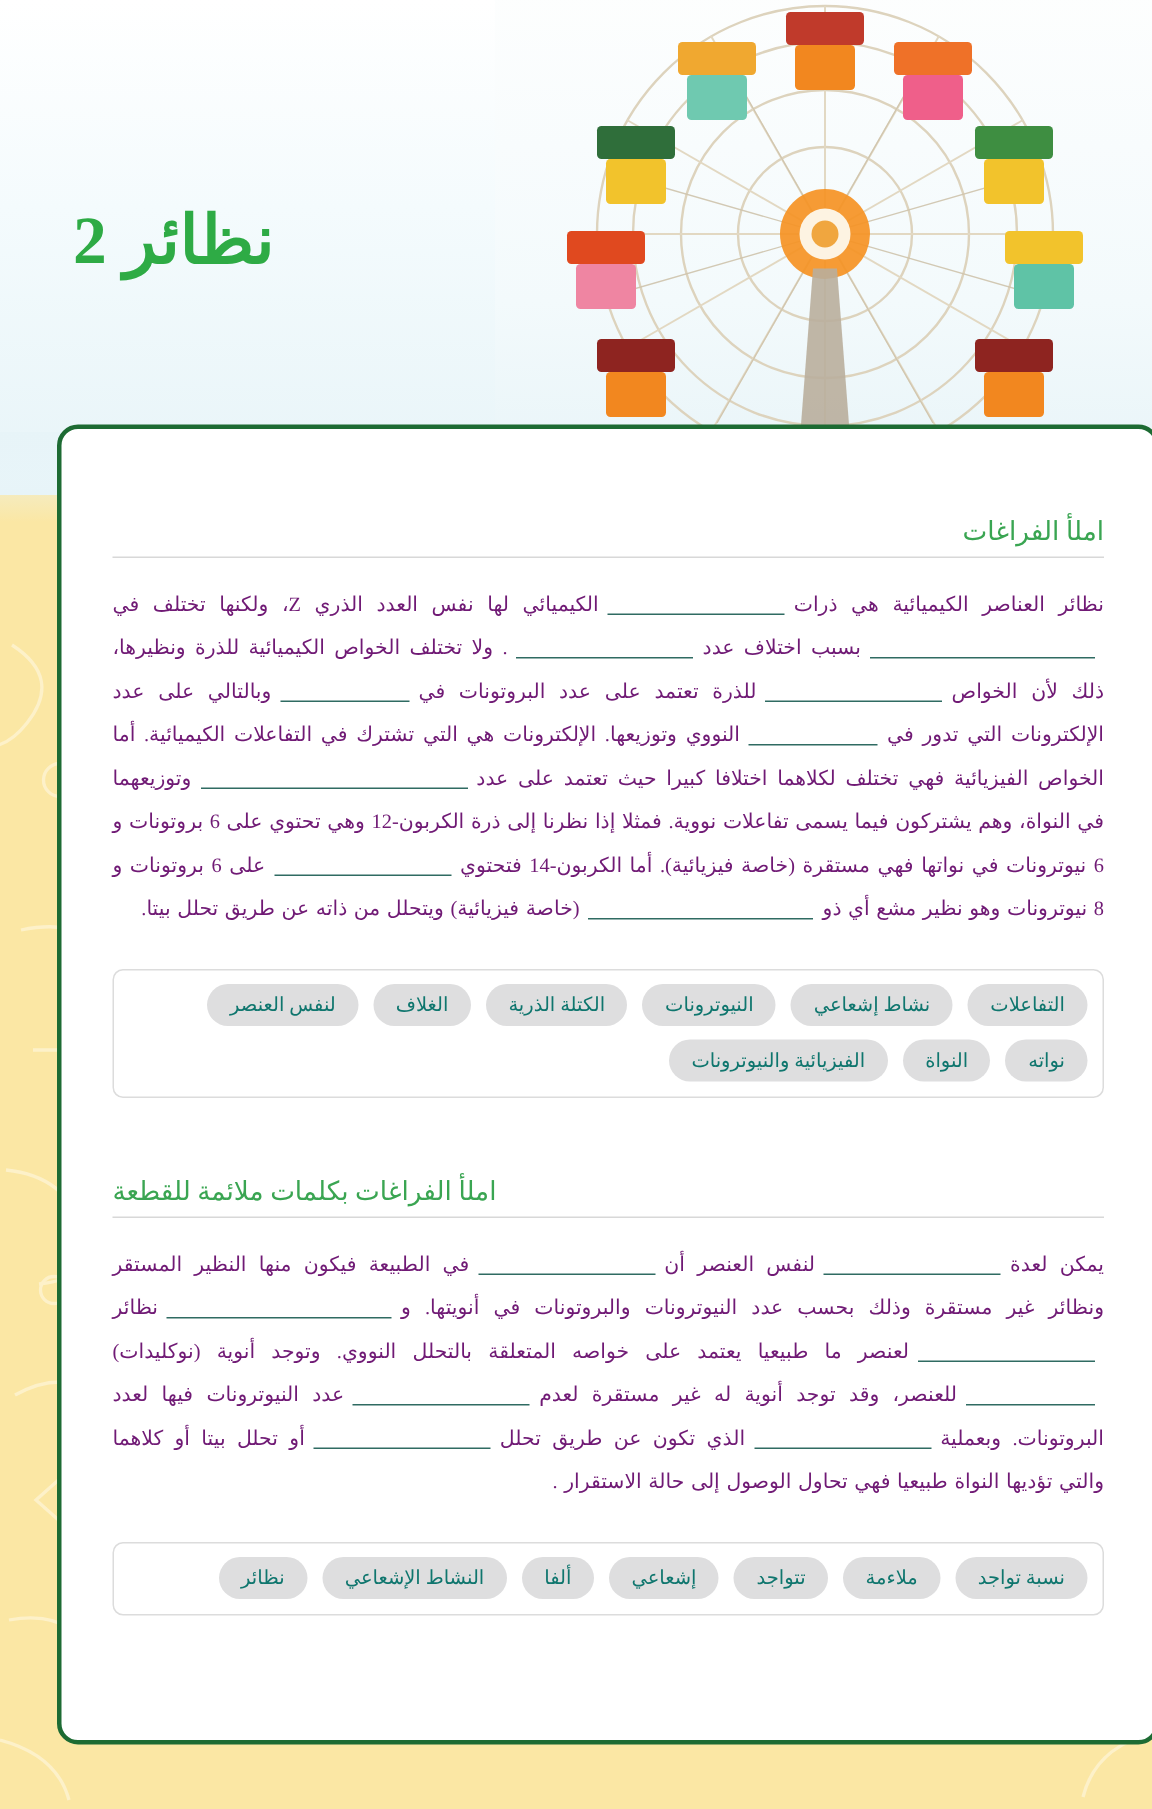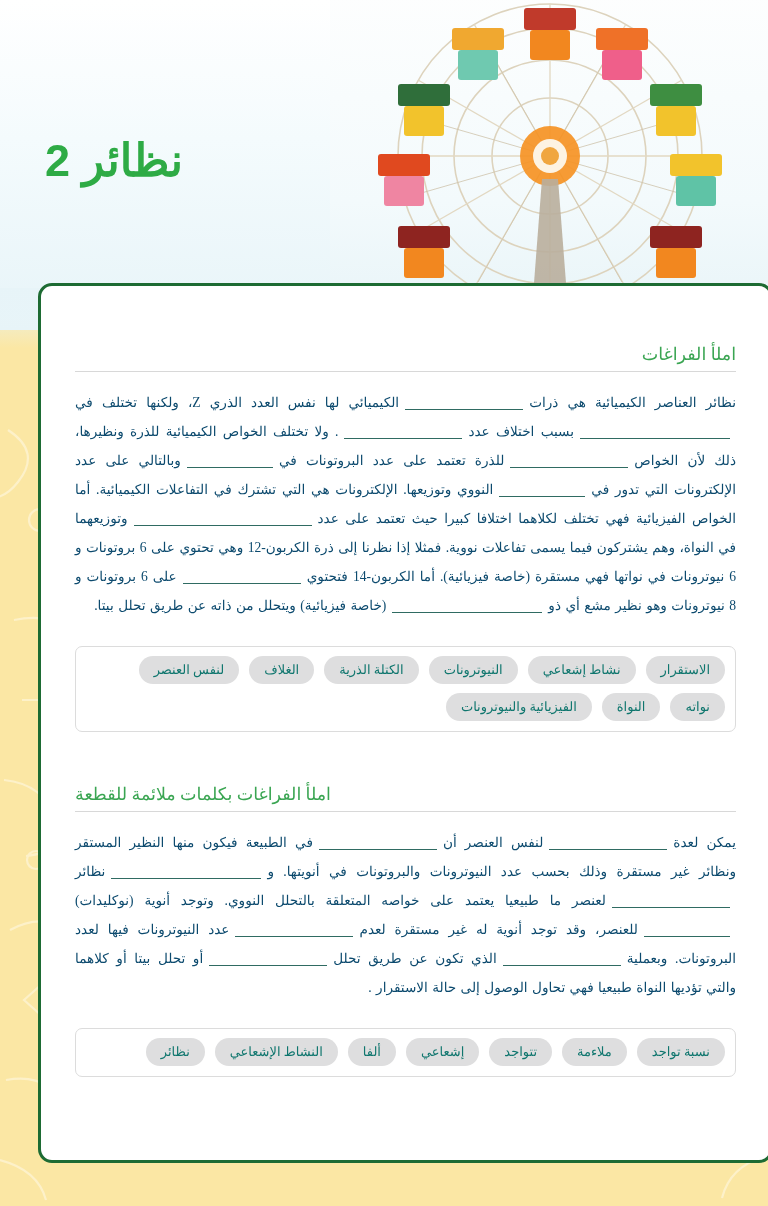--- a/index.html
+++ b/index.html
@@ -51,21 +51,21 @@
   }
   .photo svg { display: block; }
 
   
   .doc-title {
     position: absolute;
     right: 585px;
     top: 138px;
     z-index: 4;
     color: #2eab45;
-    font-family: Liberation Sans, sans-serif;
+    font-family: Liberation Serif, serif;
     font-size: 45px;
     font-weight: bold;
     letter-spacing: 0px;
     white-space: nowrap;
     line-height: 1;
     direction: rtl;
   }
 
   
   .card {
@@ -100,21 +100,21 @@
   .head-rule {
     border: 0;
     border-top: 1px solid #d8d8d8;
     margin: 6px 0 16px 0;
   }
 
   
   .para {
     font-size: 13.6px;
     line-height: 29px;
-    color: #0c4a6e;
+    color: #701a75;
     text-align: justify;
     text-align-last: right;
     direction: rtl;
     margin: 0;
     word-spacing: 1px;
   }
   .para .blank {
     display: inline-block;
     border-bottom: 1.4px solid #2f6b62;
     min-width: 120px;
@@ -286,21 +286,21 @@
 
 <div class="card">
   <div class="card-inner">
 
     <h2 class="sect-head">املأ الفراغات</h2>
     <hr class="head-rule">
 
     <p class="para"><span>نظائر العناصر الكيميائية هي ذرات</span><span class="blank w-md"></span><span>الكيميائي لها نفس العدد الذري Z، ولكنها تختلف في</span><span class="blank w-lg"></span><span>بسبب اختلاف عدد</span><span class="blank w-md"></span><span>. ولا تختلف الخواص الكيميائية للذرة ونظيرها، ذلك لأن الخواص</span><span class="blank w-md"></span><span>للذرة تعتمد على عدد البروتونات في</span><span class="blank w-sm"></span><span>وبالتالي على عدد الإلكترونات التي تدور في</span><span class="blank w-sm"></span><span>النووي وتوزيعها. الإلكترونات هي التي تشترك في التفاعلات الكيميائية. أما الخواص الفيزيائية فهي تختلف لكلاهما اختلافا كبيرا حيث تعتمد على عدد</span><span class="blank w-xl"></span><span>وتوزيعهما في النواة، وهم يشتركون فيما يسمى تفاعلات نووية. فمثلا إذا نظرنا إلى ذرة الكربون-12 وهي تحتوي على 6 بروتونات و 6 نيوترونات في نواتها فهي مستقرة (خاصة فيزيائية). أما الكربون-14 فتحتوي</span><span class="blank w-md"></span><span>على 6 بروتونات و 8 نيوترونات وهو نظير مشع أي ذو</span><span class="blank w-lg"></span><span>(خاصة فيزيائية) ويتحلل من ذاته عن طريق تحلل بيتا.</span></p>
 
     <div class="wordbank">
-      <span class="chip">الاستقرار</span>
+      <span class="chip">التفاعلات</span>
       <span class="chip">نشاط إشعاعي</span>
       <span class="chip">النيوترونات</span>
       <span class="chip">الكتلة الذرية</span>
       <span class="chip">الغلاف</span>
       <span class="chip">لنفس العنصر</span>
       <span class="chip">نواته</span>
       <span class="chip">النواة</span>
       <span class="chip">الفيزيائية والنيوترونات</span>
     </div>
 

